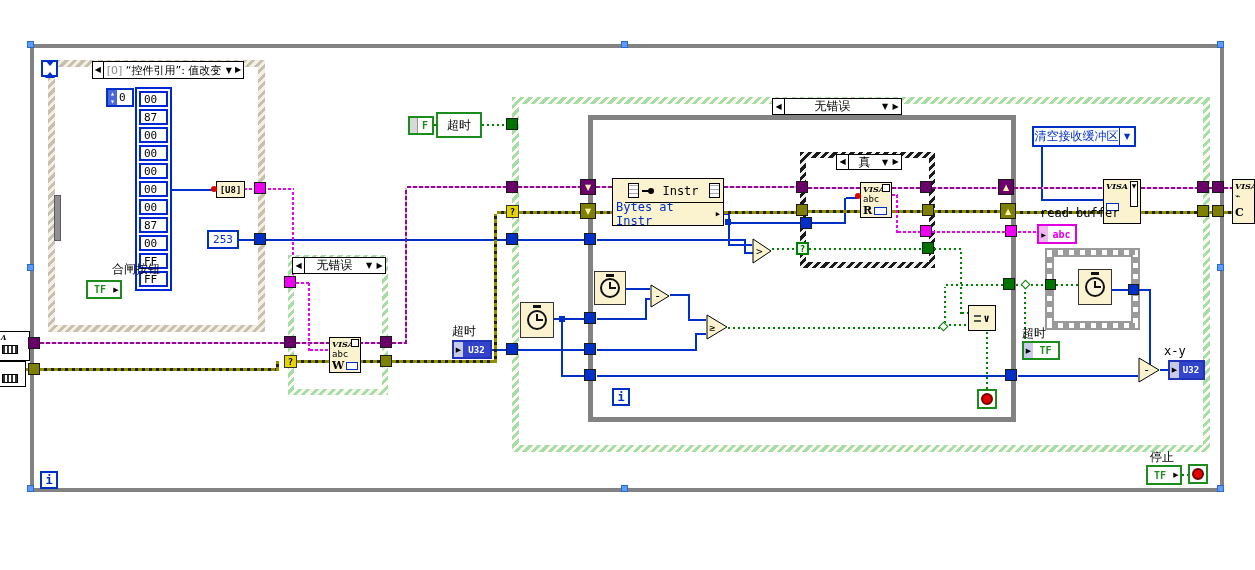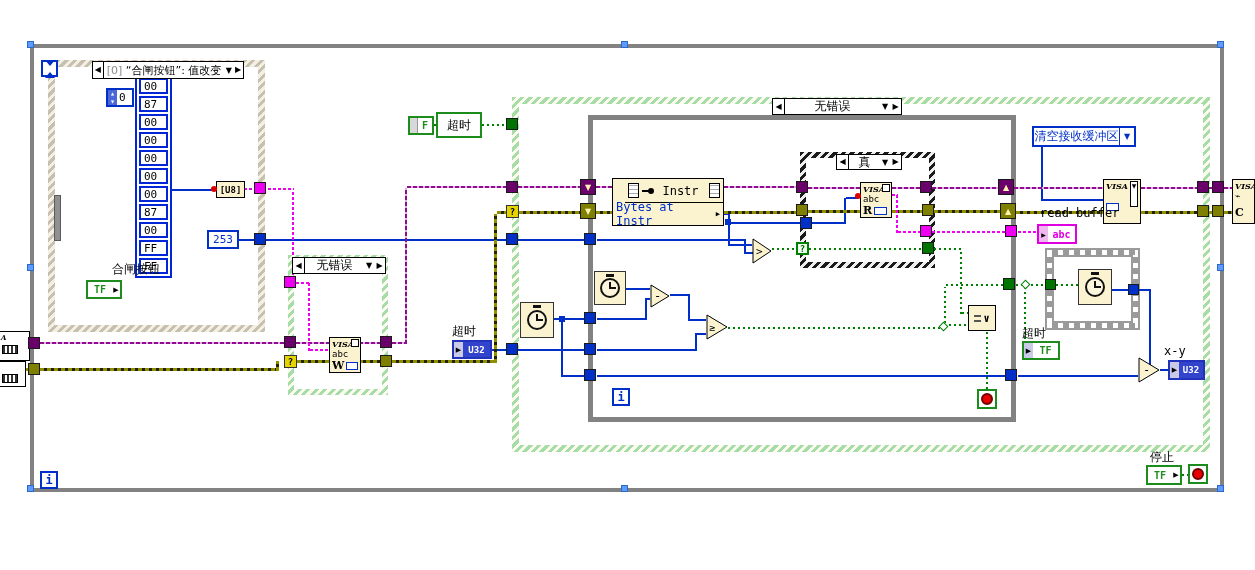--- a/index.html
+++ b/index.html
@@ -137,21 +137,21 @@
   <div class="struct seqb" style="left:1045px;top:248px;width:95px;height:82px;z-index:2;"></div>
   <div class="fs" style="left:1047px;top:250px;width:91px;"></div>
   <div class="fs" style="left:1047px;top:323px;width:91px;"></div>
   <div class="fsv" style="left:1047px;top:255px;height:68px;"></div>
   <div class="fsv" style="left:1133px;top:255px;height:68px;"></div>
 
   <div class="hdr" style="left:92px;top:61px;width:152px;font-size:11px;">
     <span class="harr">◀</span>
     <span class="hsep"></span>
     <span class="htxt"><span class="gray">[0]</span>
-      <span>“合闸按钮”: 值改变</span></span>
+      <span>“控件引用”: 值改变</span></span>
     <span class="hdn">▼</span>
     <span class="harr">▶</span>
   </div>
 
   <div class="hdr" style="left:292px;top:257px;width:94px;height:17px;">
     <span class="harr">◀</span>
     <span class="hsep"></span>
     <span class="htxt">无错误</span>
     <span class="hdn">▼</span>
     <span class="harr">▶</span>
@@ -179,21 +179,21 @@
     </div>
 
   <div class="bluectl" style="left:106px;top:88px;width:28px;height:19px;">
     <span style="width:9px;align-self:stretch;background:#4A68D8;color:#fff;font-size:4px;display:flex;flex-direction:column;align-items:center;justify-content:space-around;">
       <i style="font-style:normal;">▲</i>
       <i style="font-style:normal;">▼</i>
     </span>
     <span style="flex:1;padding-left:2px;color:#000;" class="mono">0</span>
   </div>
 
-  <div class="node" style="left:135px;top:74px;width:37px;height:204px;border:2px solid #0026D8;background:#fff;">
+  <div class="node" style="left:135px;top:87px;width:37px;height:204px;border:2px solid #0026D8;background:#fff;">
     <div id="byte-array-cells">
         <div class="acell">00</div>
         <div class="acell">87</div>
         <div class="acell">00</div>
         <div class="acell">00</div>
         <div class="acell">00</div>
         <div class="acell">00</div>
         <div class="acell">00</div>
         <div class="acell">87</div>
         <div class="acell">00</div>

